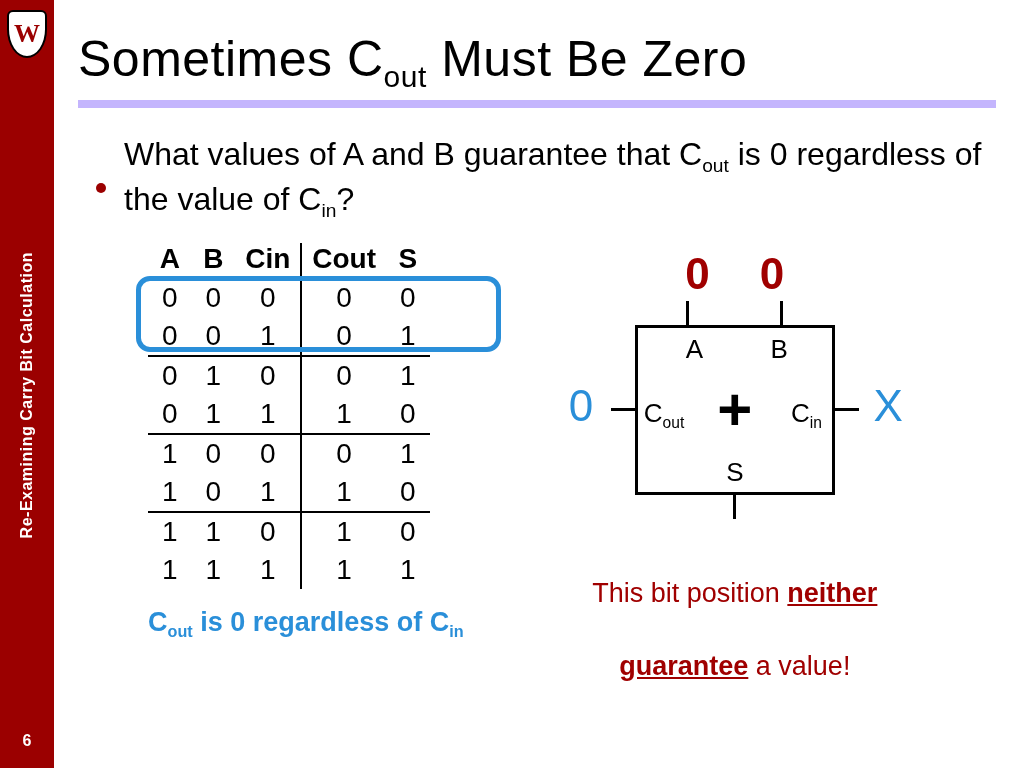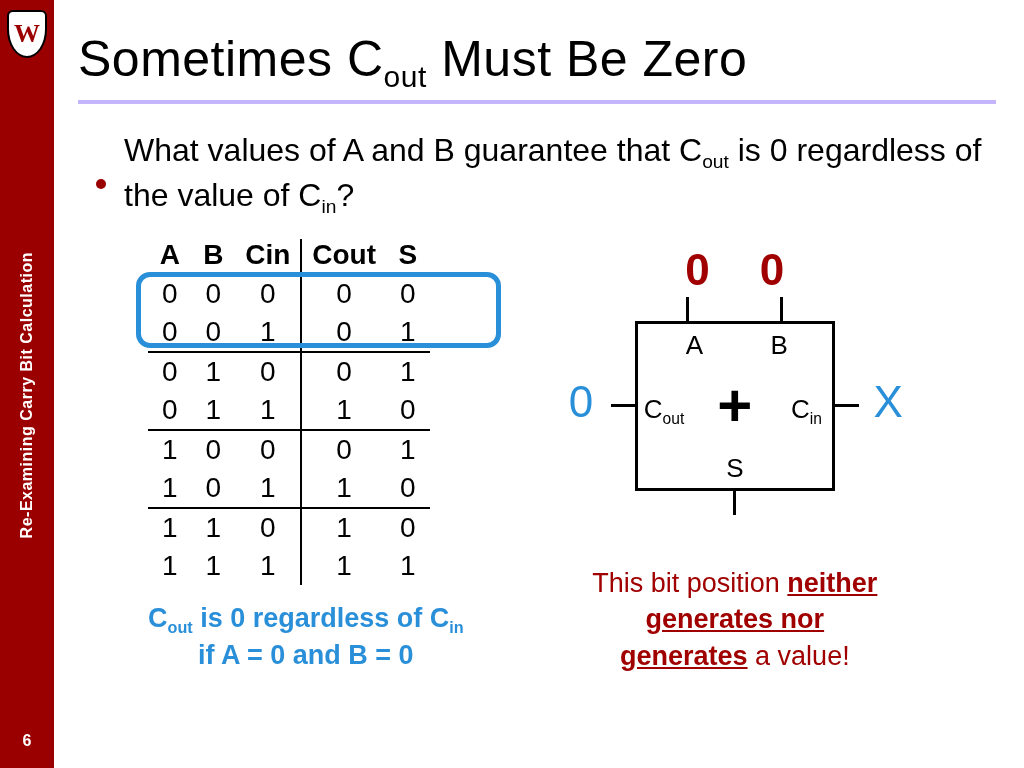--- a/index.html
+++ b/index.html
@@ -55,21 +55,21 @@
     padding-bottom: 18px;
   }
   .main {
     flex: 1;
     padding: 30px 28px 20px 24px;
     position: relative;
   }
   .title {
     font-size: 50px;
     font-weight: normal;
-    border-bottom: 4px solid #c4b5fd;
+    border-bottom: 8px solid #c4b5fd;
     padding-bottom: 6px;
     margin-bottom: 26px;
     letter-spacing: 0.5px;
   }
   .title sub { font-size: 60%; }
   .bullet-row { display: flex; align-items: center; gap: 18px; }
   .bullet-dot {
     width: 10px; height: 10px; border-radius: 50%;
     background: #9b0000; margin-top: 18px; margin-left: 18px;
     flex-shrink: 0;
@@ -186,21 +186,21 @@
   }
   .ext-right {
     position: absolute;
     top: 132px;
     right: 12px;
     color: #2a8fd9;
     font-size: 44px;
     font-weight: normal;
   }
   .carry-note {
-    margin-top: 20px;
+    margin-top: 26px;
     text-align: center;
     color: #a00000;
     font-size: 27px;
     line-height: 1.35;
   }
   .carry-note .u { text-decoration: underline; font-weight: bold; }
 </style>
 </head>
 <body>
 
@@ -296,21 +296,20 @@
               <td>1</td>
               <td class="vl">1</td>
               <td>1</td>
               <td>1</td>
             </tr>
           </tbody>
       </table>
 
       <div class="bottom-note">
         <span>C</span><sub>out</sub><span> is 0 regardless of C</span><sub>in</sub><br>
-        <span>if A = 0 and B = 0</span>
       </div>
     </div>
 
     <div class="diagram-col">
       <div class="adder-diagram">
         <div class="top-vals">
           <span>0</span>
           <span>0</span>
         </div>
         <div class="stub stub-A"></div>
@@ -325,19 +324,19 @@
           <div class="port-label lbl-A">A</div>
           <div class="port-label lbl-B">B</div>
           <div class="port-label lbl-Cout"><span>C</span><sub>out</sub></div>
           <div class="port-label lbl-Cin"><span>C</span><sub>in</sub></div>
           <div class="port-label lbl-S">S</div>
         </div>
       </div>
 
       <div class="carry-note">
         <span>This bit position </span><span class="u">neither</span><br>
-        <span class="u">generates nor</span><br>
-        <span class="u">generates</span><span> a value!</span>
+        <br>
+        <span class="u">guarantee</span><span> a value!</span>
       </div>
     </div>
 
   </div>
 </div>
 
 </body></html>

